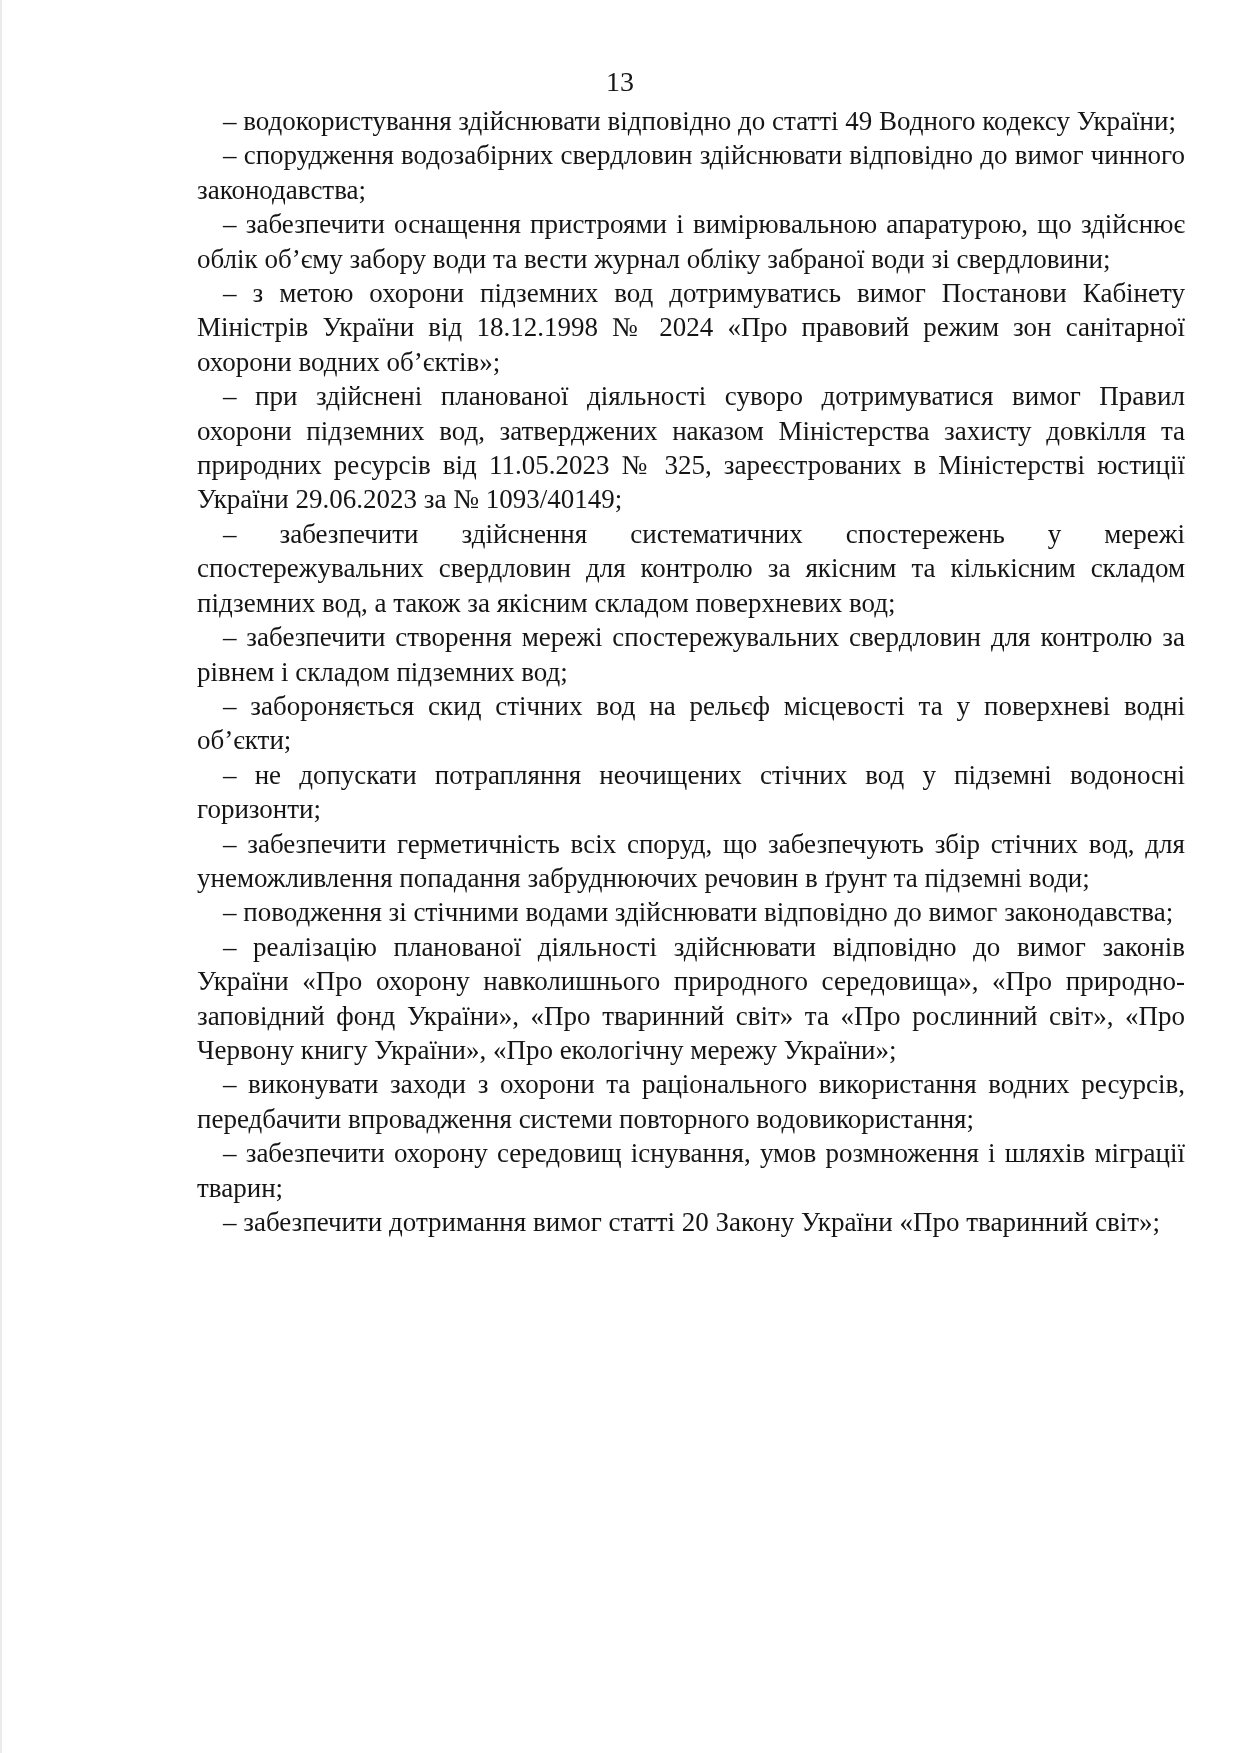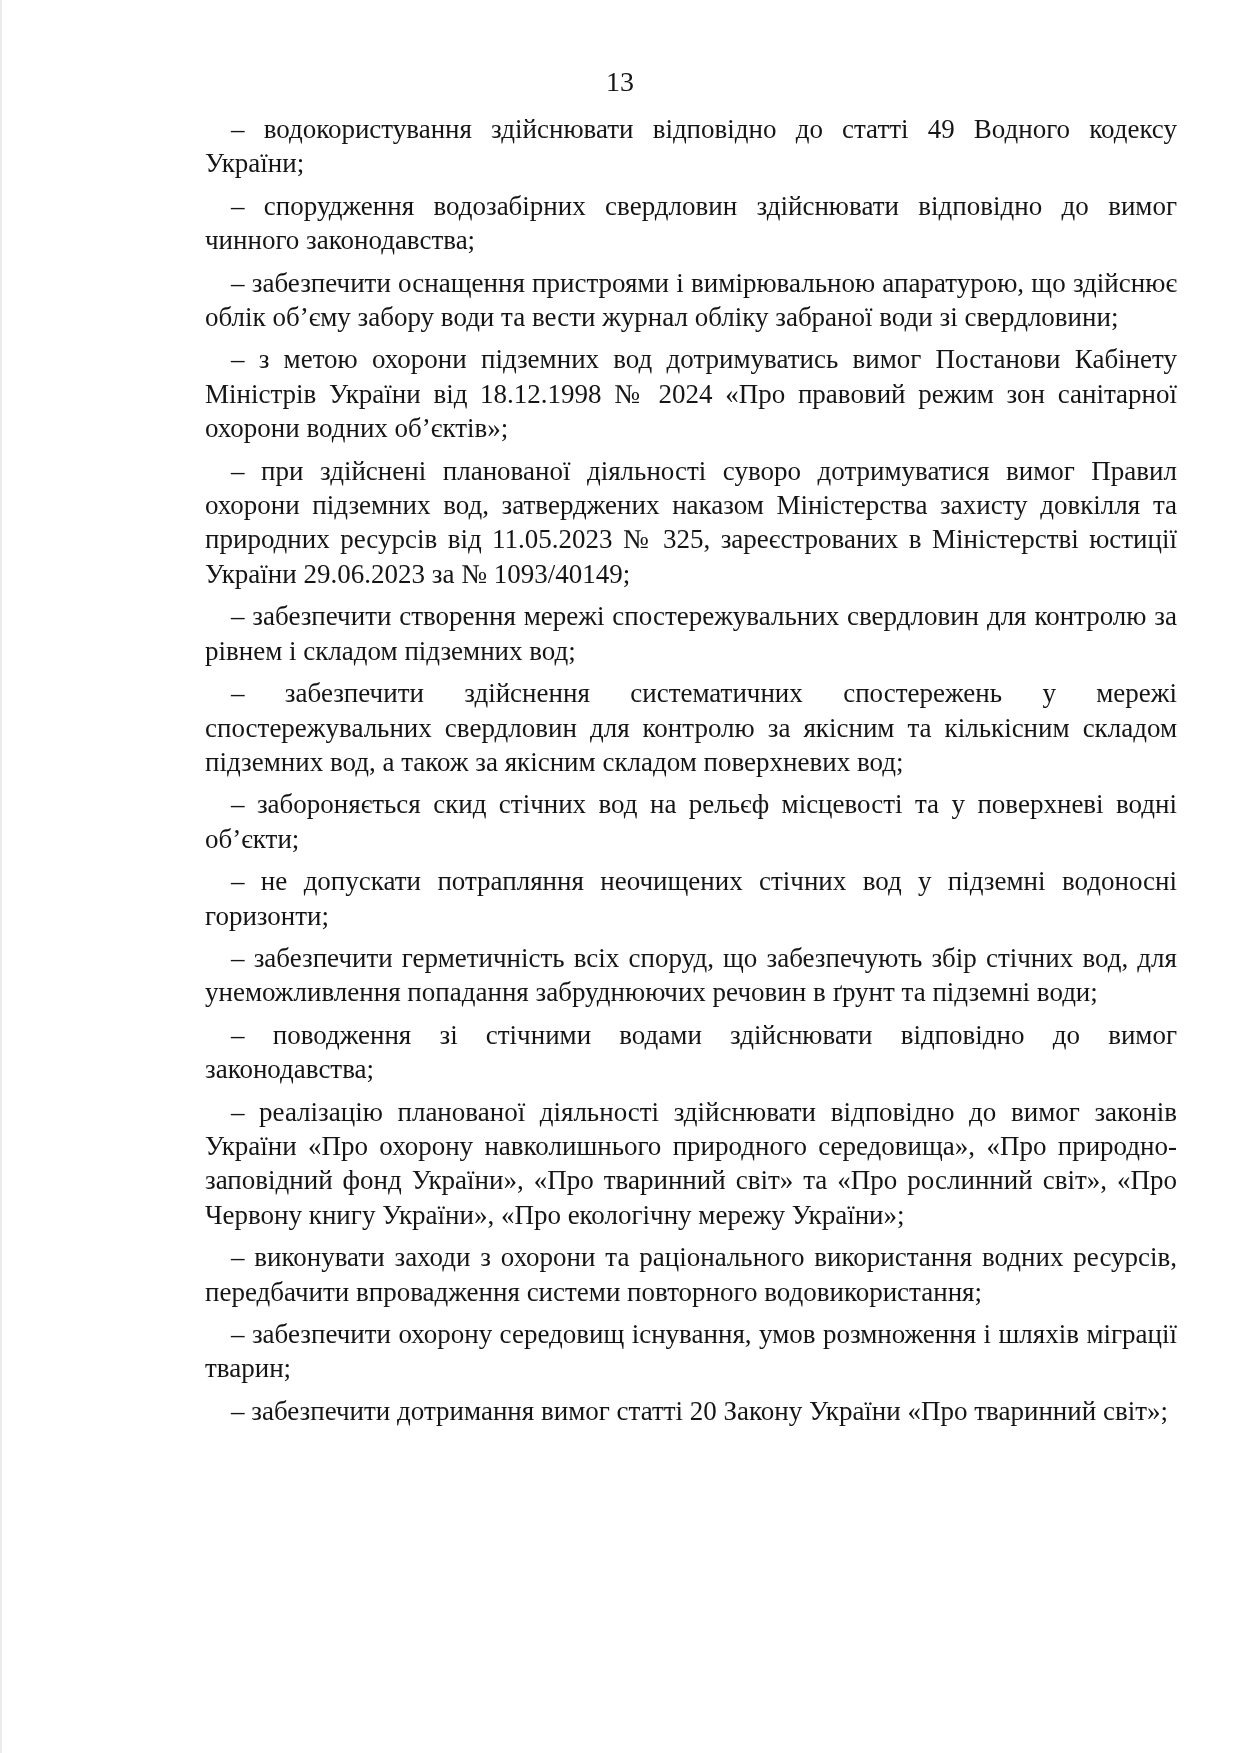--- a/index.html
+++ b/index.html
@@ -43,38 +43,38 @@
   .doc-body {
     position: absolute;
     left: 197px;
     top: 104px;
     width: 988px;
     font-size: 27px;
     line-height: 34.4px;
     text-align: justify;
   }
   .doc-body p {
-    margin: 8px;
+    margin: 0;
     padding: 0;
     text-indent: 26px;
   }
 </style>
 </head>
 <body>
 
 <div class="page">
   <div class="page-number">13</div>
   <div class="doc-body">
       <p>– водокористування здійснювати відповідно до статті 49 Водного кодексу України;</p>
       <p>– спорудження водозабірних свердловин здійснювати відповідно до вимог чинного законодавства;</p>
       <p>– забезпечити оснащення пристроями і вимірювальною апаратурою, що здійснює облік об’єму забору води та вести журнал обліку забраної води зі свердловини;</p>
       <p>– з метою охорони підземних вод дотримуватись вимог Постанови Кабінету Міністрів України від 18.12.1998 № 2024 «Про правовий режим зон санітарної охорони водних об’єктів»;</p>
       <p>– при здійснені планованої діяльності суворо дотримуватися вимог Правил охорони підземних вод, затверджених наказом Міністерства захисту довкілля та природних ресурсів від 11.05.2023 № 325, зареєстрованих в Міністерстві юстиції України 29.06.2023 за № 1093/40149;</p>
+      <p>– забезпечити здійснення систематичних спостережень у мережі спостережувальних свердловин для контролю за якісним та кількісним складом підземних вод, а також за якісним складом поверхневих вод;</p>
       <p>– забезпечити створення мережі спостережувальних свердловин для контролю за рівнем і складом підземних вод;</p>
-      <p>– забезпечити здійснення систематичних спостережень у мережі спостережувальних свердловин для контролю за якісним та кількісним складом підземних вод, а також за якісним складом поверхневих вод;</p>
       <p>– забороняється скид стічних вод на рельєф місцевості та у поверхневі водні об’єкти;</p>
       <p>– не допускати потрапляння неочищених стічних вод у підземні водоносні горизонти;</p>
       <p>– забезпечити герметичність всіх споруд, що забезпечують збір стічних вод, для унеможливлення попадання забруднюючих речовин в ґрунт та підземні води;</p>
       <p>– поводження зі стічними водами здійснювати відповідно до вимог законодавства;</p>
       <p>– реалізацію планованої діяльності здійснювати відповідно до вимог законів України «Про охорону навколишнього природного середовища», «Про природно-заповідний фонд України», «Про тваринний світ» та «Про рослинний світ», «Про Червону книгу України», «Про екологічну мережу України»;</p>
       <p>– виконувати заходи з охорони та раціонального використання водних ресурсів, передбачити впровадження системи повторного водовикористання;</p>
       <p>– забезпечити охорону середовищ існування, умов розмноження і шляхів міграції тварин;</p>
       <p>– забезпечити дотримання вимог статті 20 Закону України «Про тваринний світ»;</p>
     </div>
 </div>

